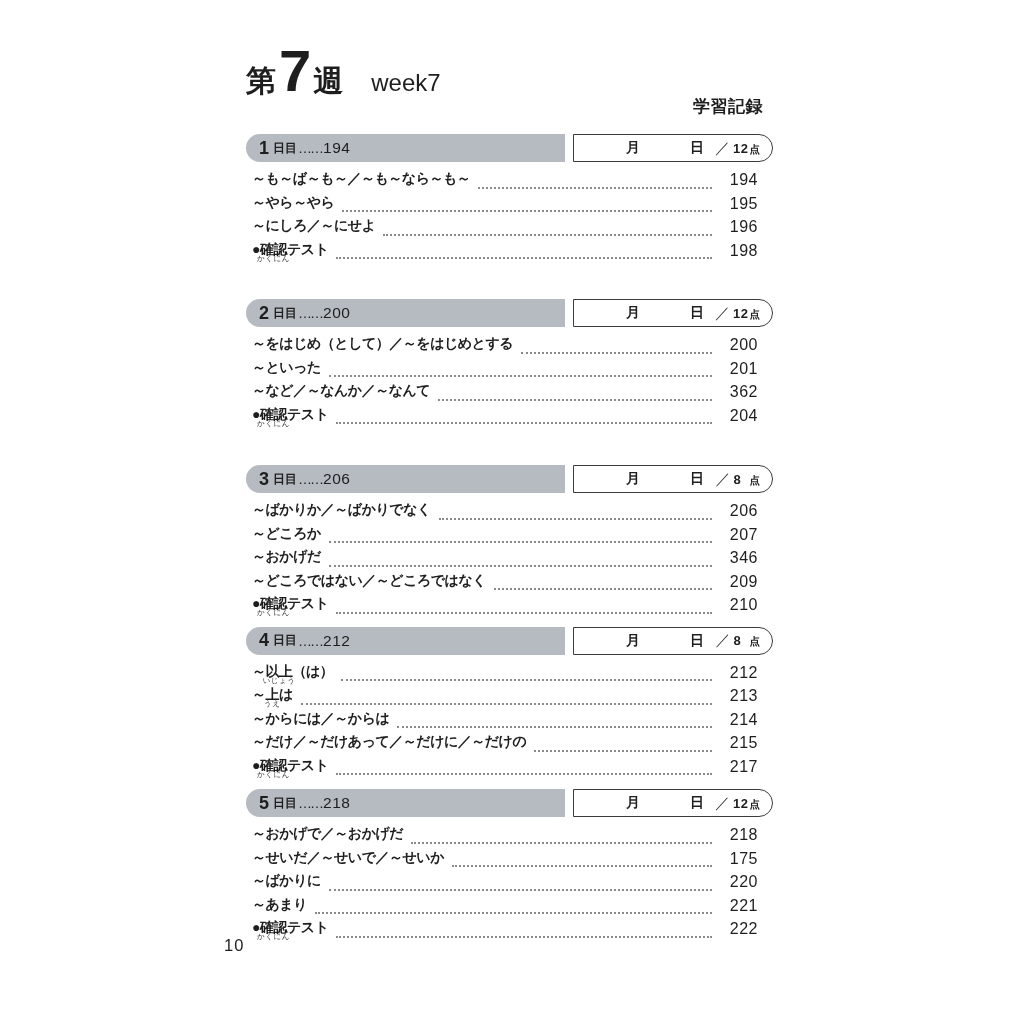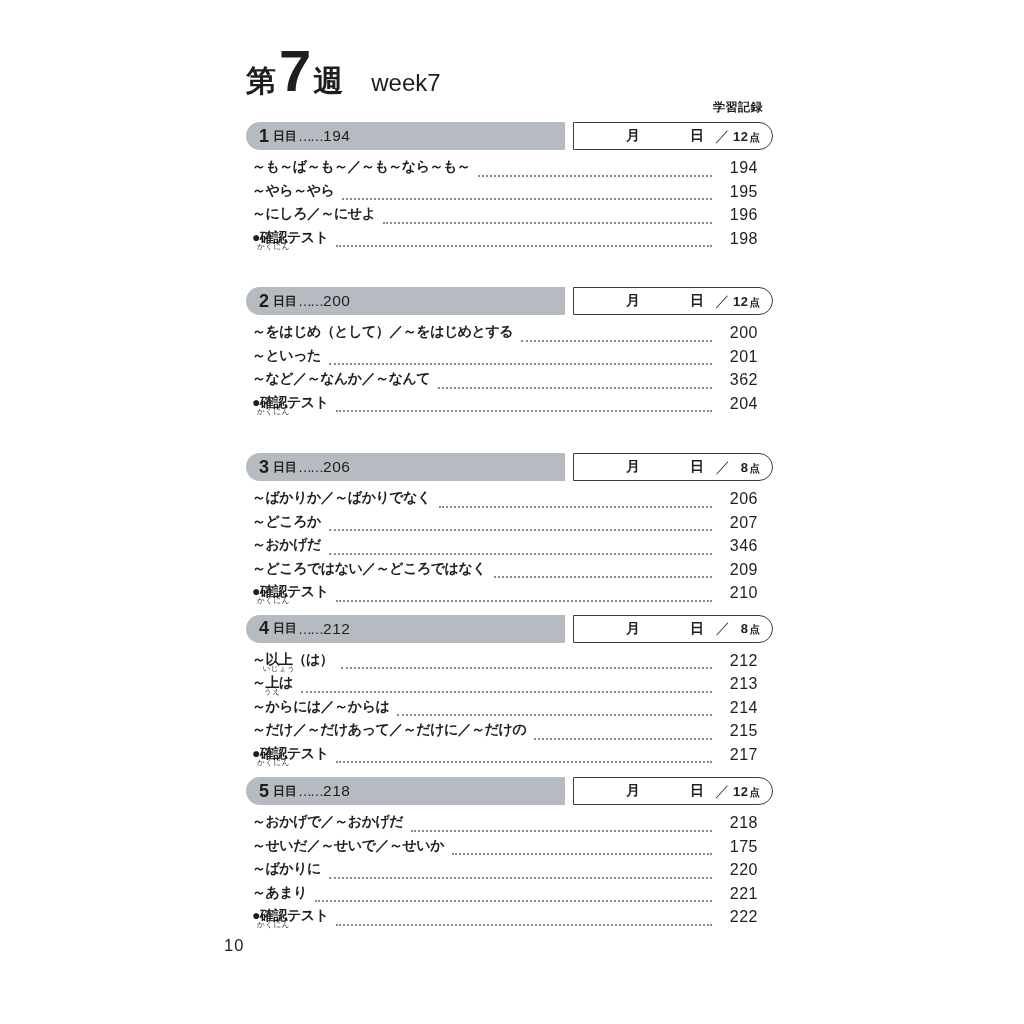--- a/index.html
+++ b/index.html
@@ -9,43 +9,43 @@
     color:#1e1e1e;overflow:hidden;
   }
   .toc{position:absolute;left:246px;top:42px;width:527px;}
   
   .page-header{display:flex;align-items:baseline;height:56px;}
   .wk-dai{font-size:30px;font-weight:700;}
   .wk-num{font-size:58px;font-weight:700;line-height:1;margin:0 3px;letter-spacing:-1px;}
   .wk-shuu{font-size:30px;font-weight:700;}
   .wk-en{font-size:24px;font-weight:400;margin-left:28px;}
   
-  .study-record{text-align:right;padding-right:10px;font-size:12px;font-weight:600;
-    letter-spacing:.5px;line-height:14px;margin-top:2px;margin-bottom:8px;}
+  .study-record{text-align:right;padding-right:10px;font-size:17px;font-weight:600;
+    letter-spacing:.5px;line-height:14px;margin-top:2px;margin-bottom:20px;}
   
   .day-section{margin-top:0;}
   #days-root .day-section:nth-of-type(2){margin-top:34px;}
   #days-root .day-section:nth-of-type(3){margin-top:35px;}
   #days-root .day-section:nth-of-type(4){margin-top:7px;}
   #days-root .day-section:nth-of-type(5){margin-top:8px;}
   .day-header{display:flex;height:28px;}
   .day-bar{width:319px;background:#b6bbc1;border-radius:14px 0 0 14px;
     display:flex;align-items:center;padding-left:13px;box-sizing:border-box;}
   .d-num{font-size:18px;font-weight:700;}
   .d-label{font-size:12px;font-weight:700;margin-left:4px;}
   .d-dots{font-size:14px;font-weight:500;letter-spacing:-2px;margin:0 1px 0 1px;}
   .d-page{font-size:15.5px;font-weight:500;letter-spacing:.5px;}
   .record-box{flex:1;margin-left:8px;border:1.5px solid #3c3c3c;
     border-radius:0 14px 14px 0;display:flex;align-items:center;
     padding:0 12px 0 52px;box-sizing:border-box;background:#fff;}
   .m-label,.dy-label{font-size:14px;font-weight:700;}
   .dy-label{margin-left:50px;}
   .score{margin-left:auto;display:flex;align-items:baseline;}
   .slash{font-size:15px;font-weight:400;margin-right:3px;}
-  .score-num{font-size:13px;font-weight:600;min-width:15px;text-align:right;letter-spacing:.5px;}
+  .score-num{font-size:13px;font-weight:600;min-width:15px;text-align:left;letter-spacing:.5px;}
   .score-unit{font-size:10.5px;font-weight:600;margin-left:1px;}
   
   .items{margin-top:9px;padding-left:6px;}
   .item-row{display:flex;height:23.5px;padding-right:15px;}
   .item-label{font-size:14px;font-weight:600;letter-spacing:-.5px;line-height:1;white-space:nowrap;}
   .leader{flex:1;height:10px;align-self:center;border-bottom:2px dotted #8a8a8a;
     margin:0 6px 0 8px;min-width:20px;}
   .page-num{width:40px;text-align:right;font-size:16px;font-weight:500;letter-spacing:.5px;}
   
   .rb{position:relative;display:inline-block;}

